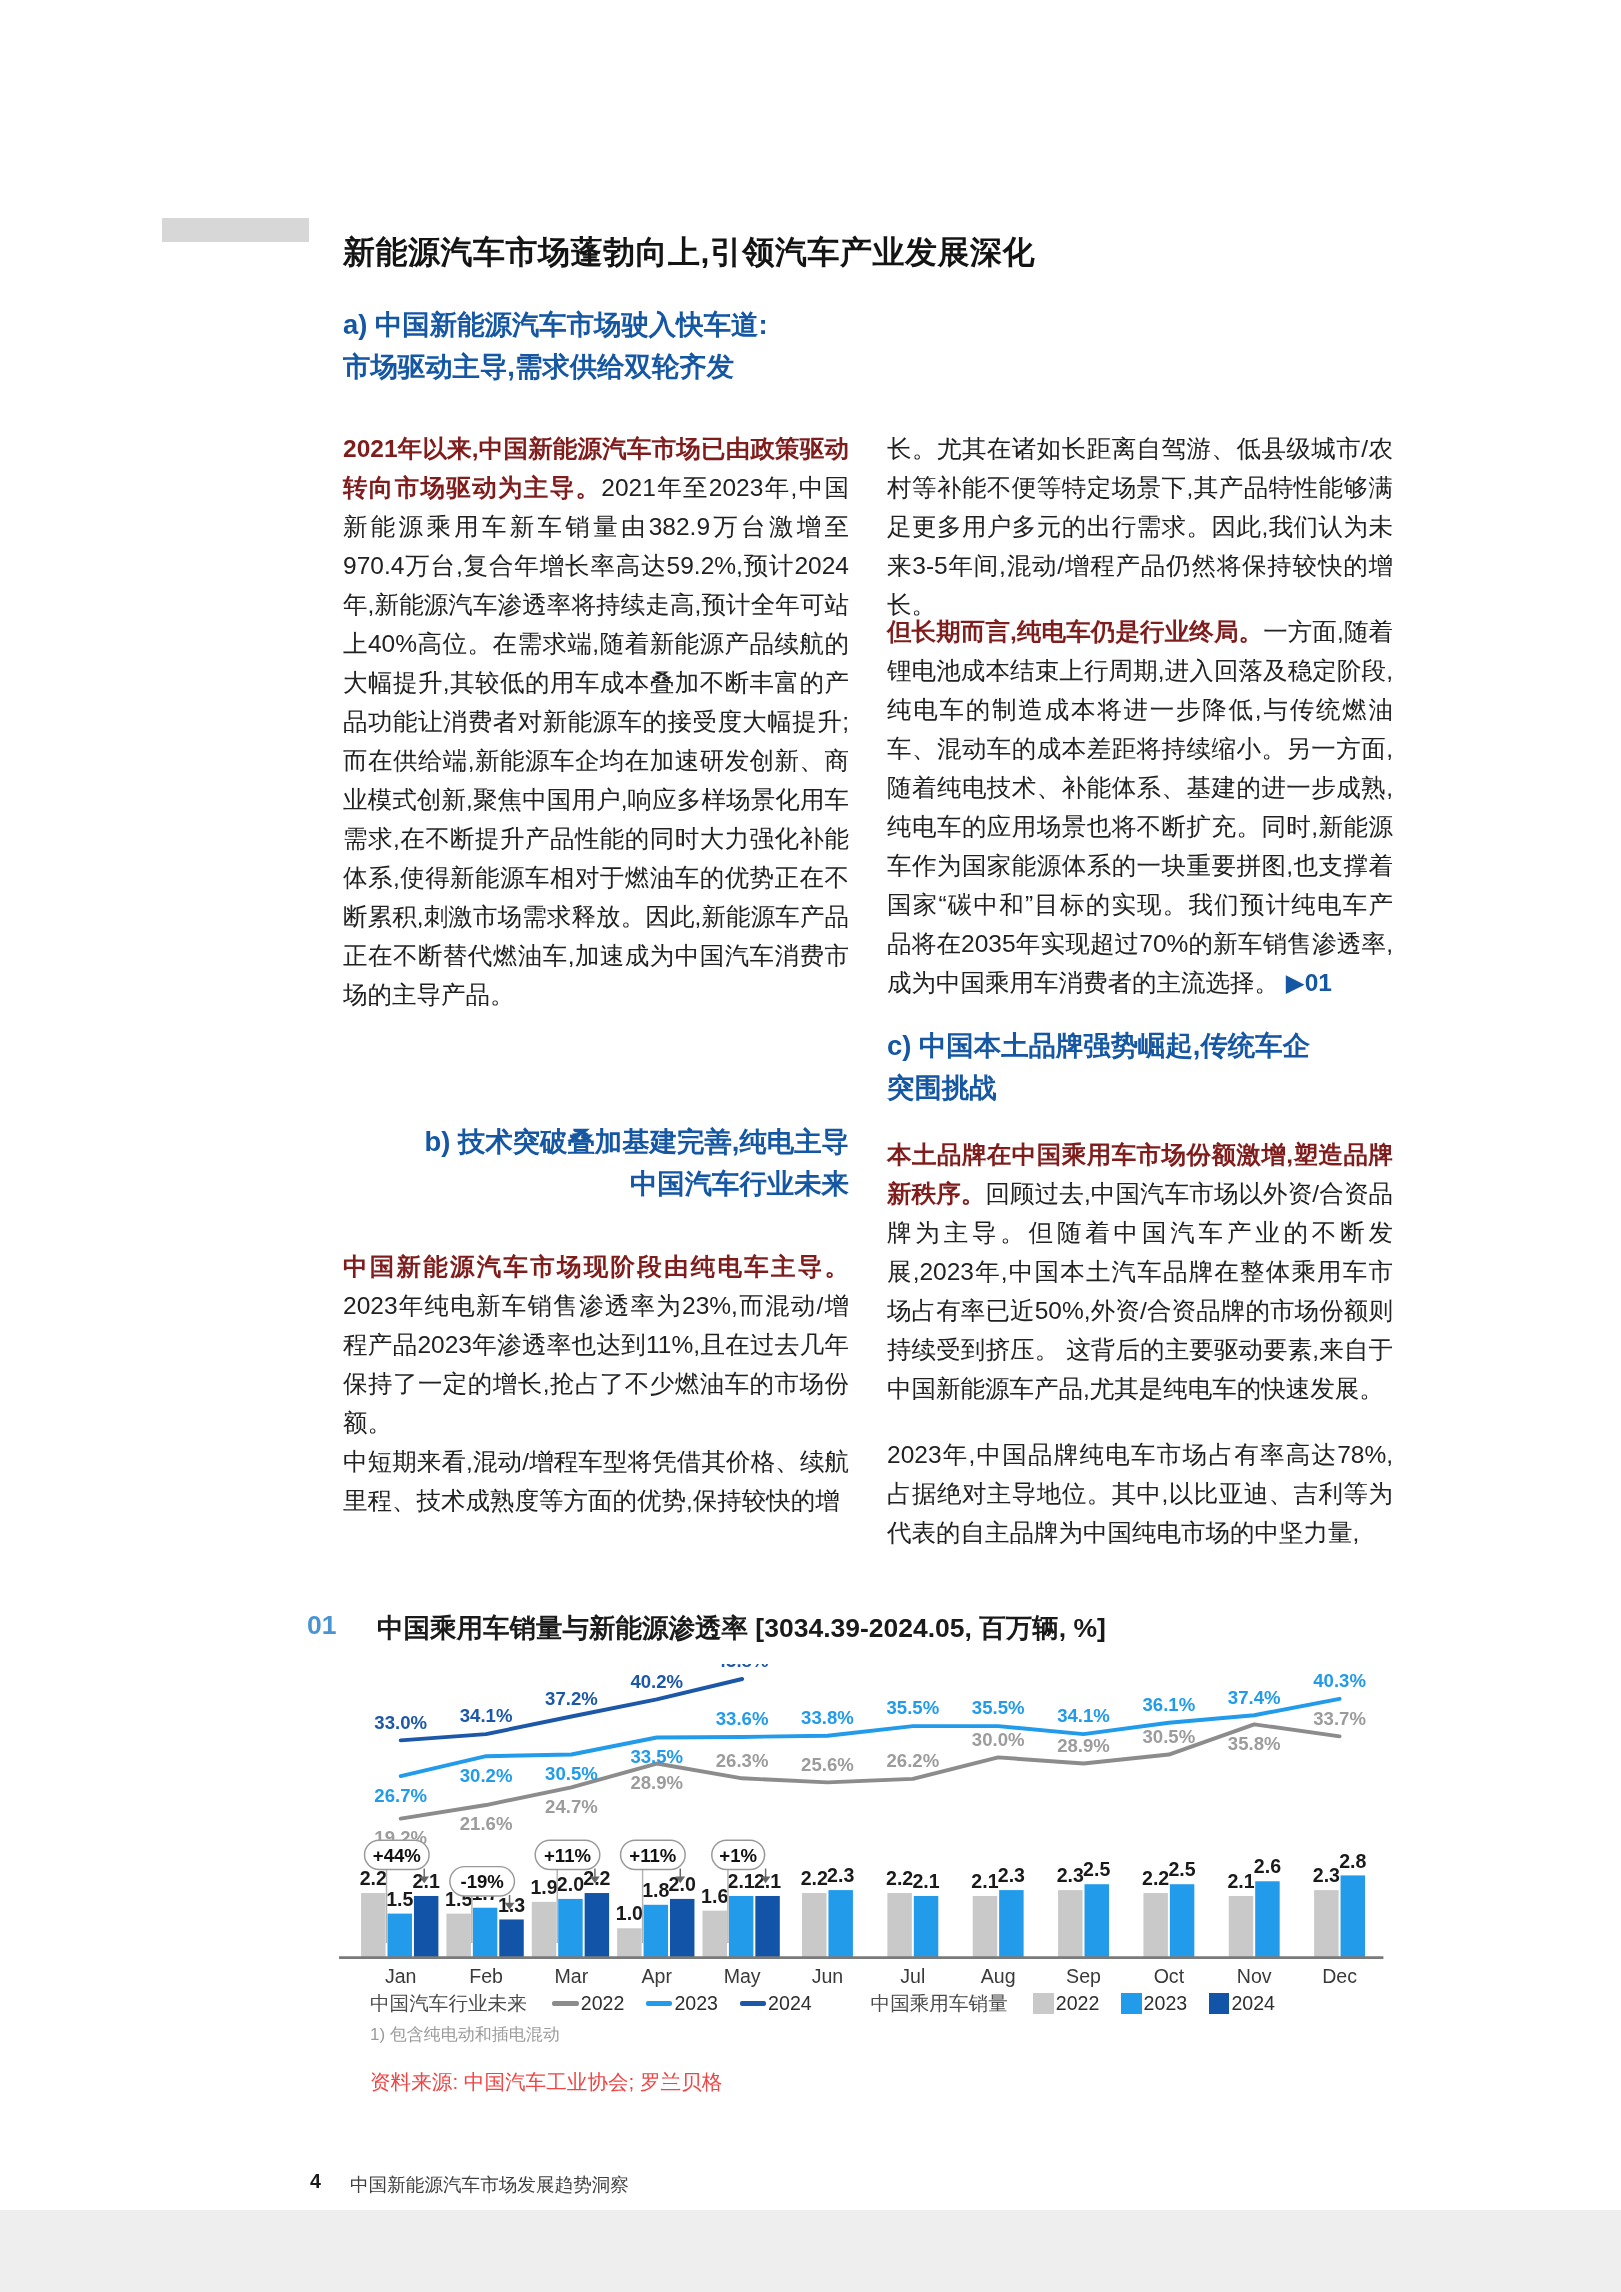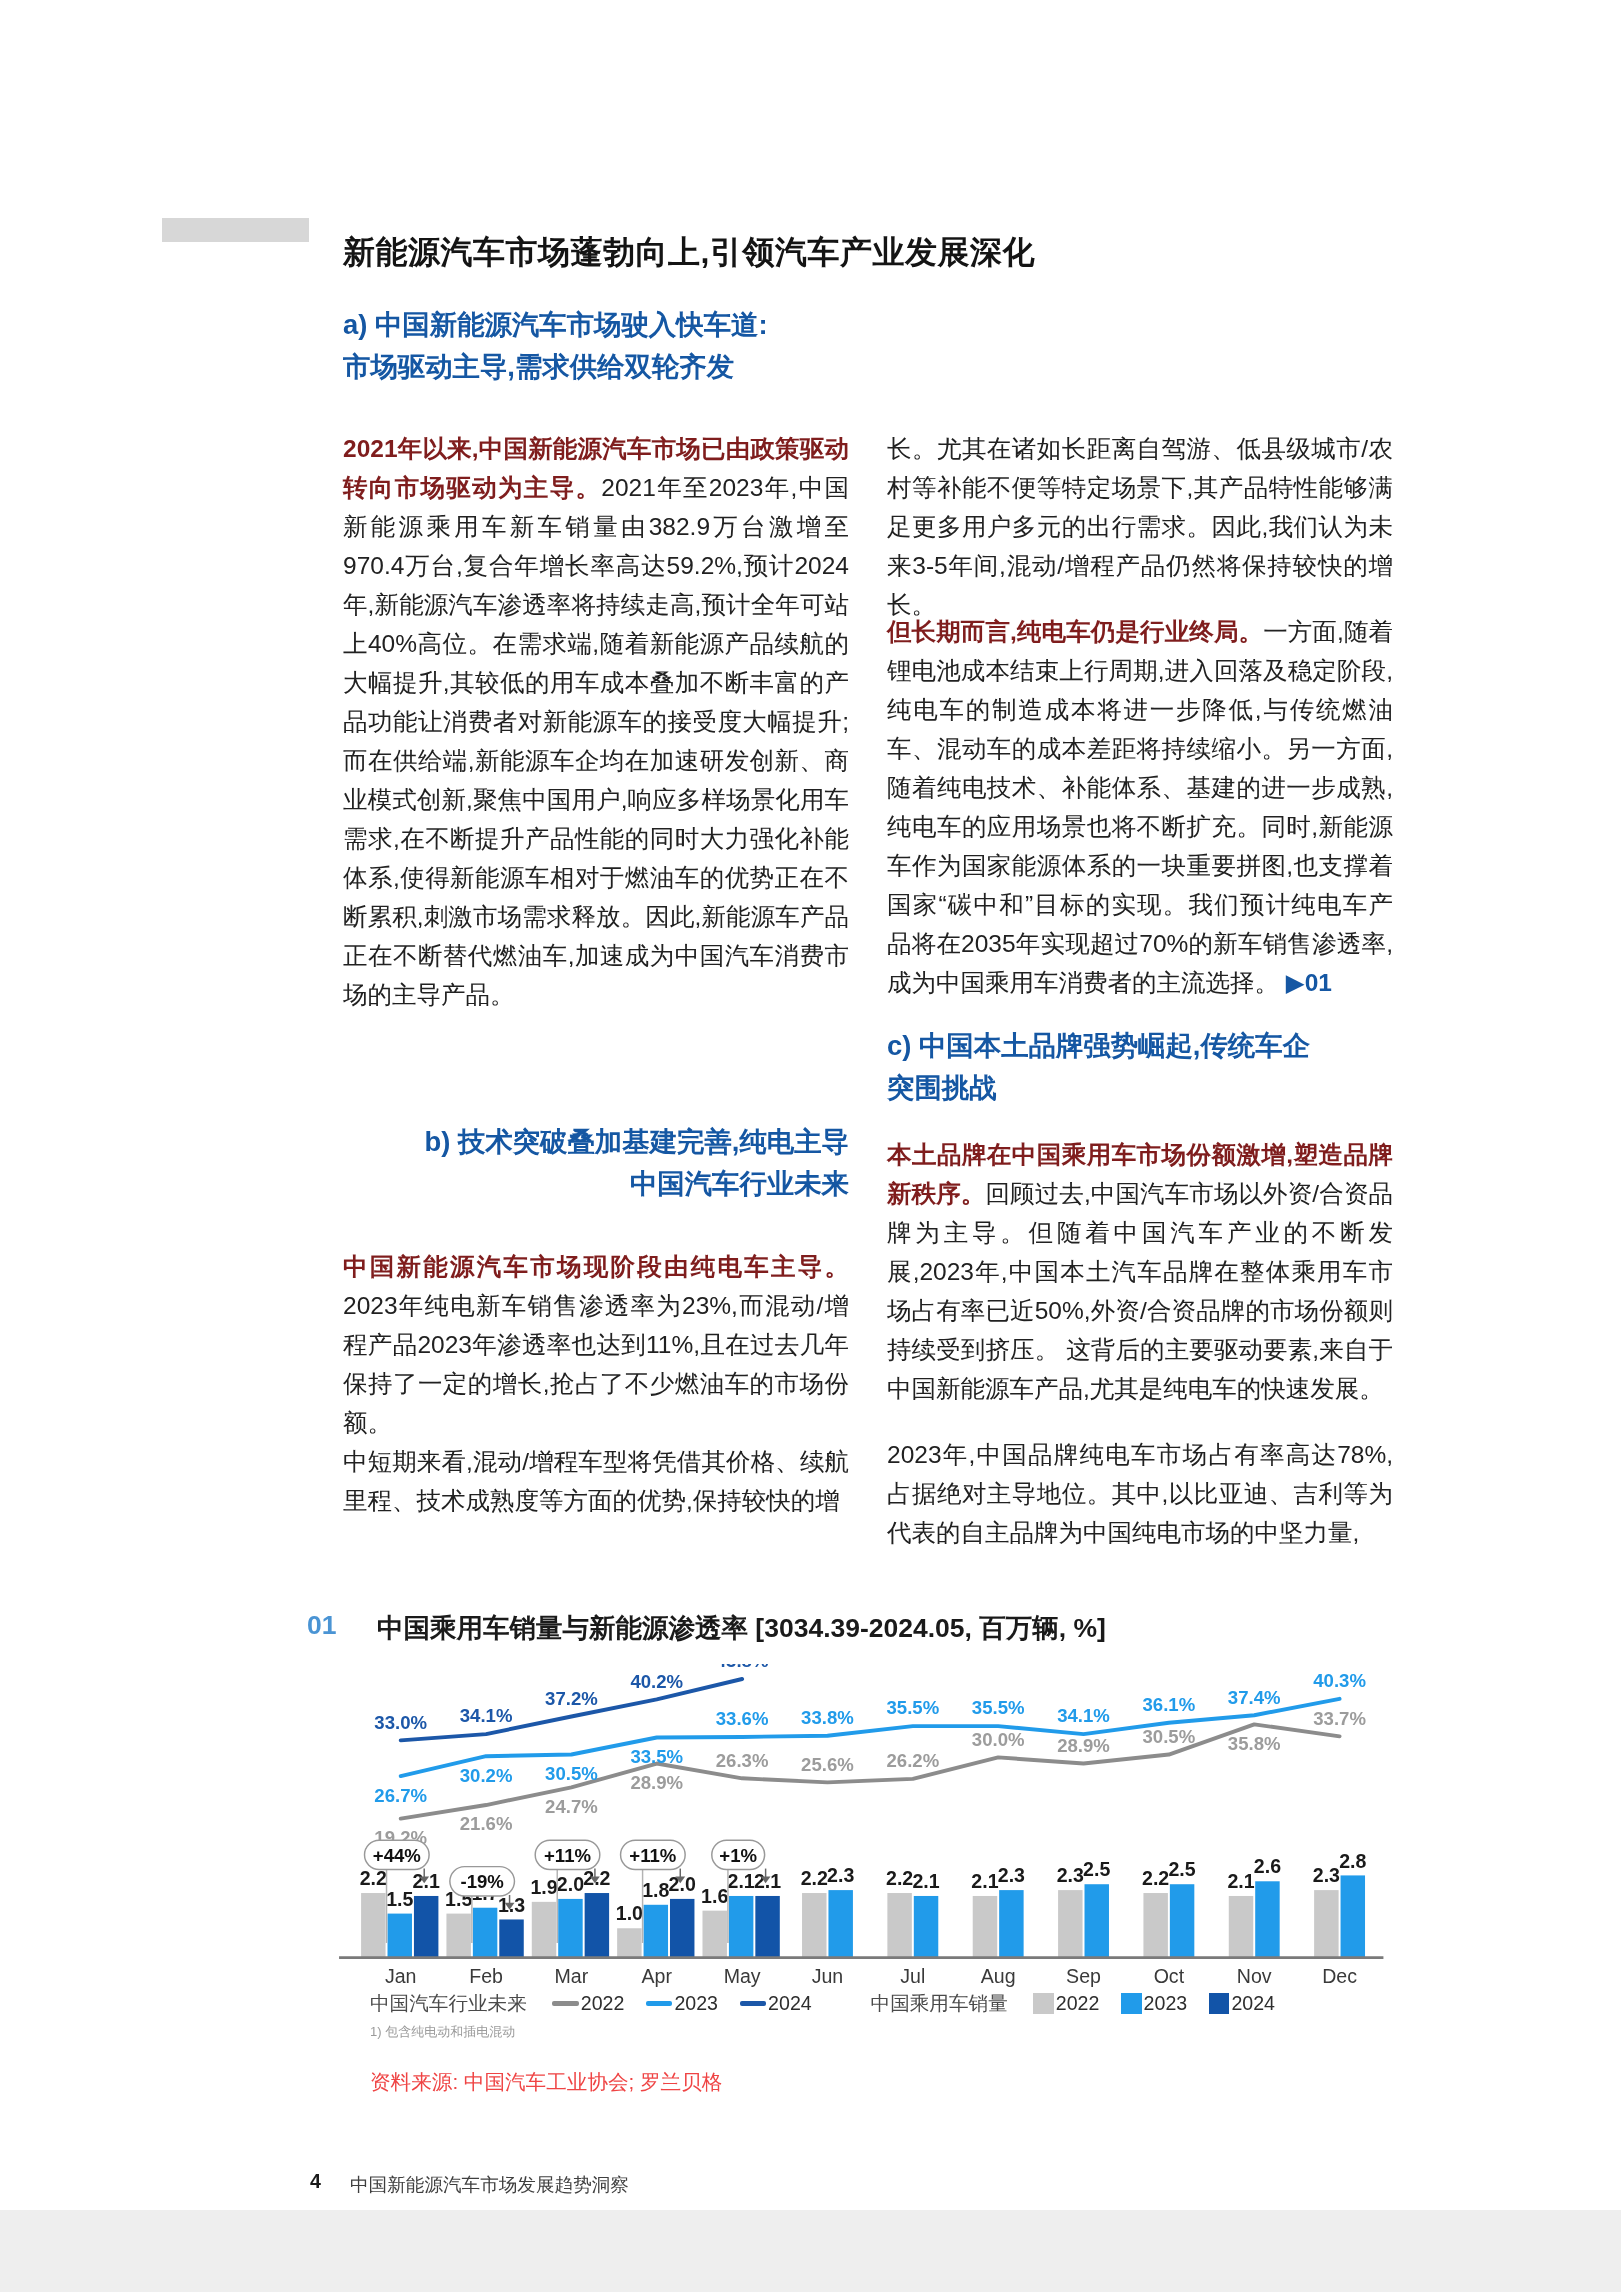--- a/index.html
+++ b/index.html
@@ -22,21 +22,21 @@
   .fig-number{left:307px;top:1610px;font-size:26.5px;font-weight:700;color:#4A94D4;}
   .fig-title{left:377px;top:1610px;font-size:26.5px;font-weight:700;color:#1a1a1a;}
   .chart-wrap{left:294px;top:1664px;width:1157px;height:323px;}
   svg text{font-family:"Liberation Sans","DejaVu Sans",sans-serif;}
   .legend{left:370px;top:1990px;display:flex;align-items:center;gap:21.6px;font-size:19.6px;color:#2e2e2e;}
   .legend .group-label{color:#4a4a4a;margin-right:3.9px;}
   .legend .item{display:flex;align-items:center;gap:2px;}
   .line-swatch{width:26.5px;height:4.9px;border-radius:2px;display:inline-block;}
   .bar-swatch{width:20.6px;height:20.6px;display:inline-block;}
   .legend .gap{width:15.7px;}
-  .footnote{left:370px;top:2023px;font-size:13px;color:#9b9b9b;}
+  .footnote{left:370px;top:2023px;font-size:17px;color:#9b9b9b;}
   .source-line{left:370px;top:2068px;font-size:20.6px;color:#ef4444;}
   .footer-num{left:310px;top:2170px;font-size:19.6px;font-weight:700;color:#1a1a1a;}
   .footer-text{left:350px;top:2172px;font-size:18.6px;color:#3f3f3f;}
 </style>
 </head>
 <body>
 
 <div class="page">
 
   <div class="abs accent-bar"></div>

